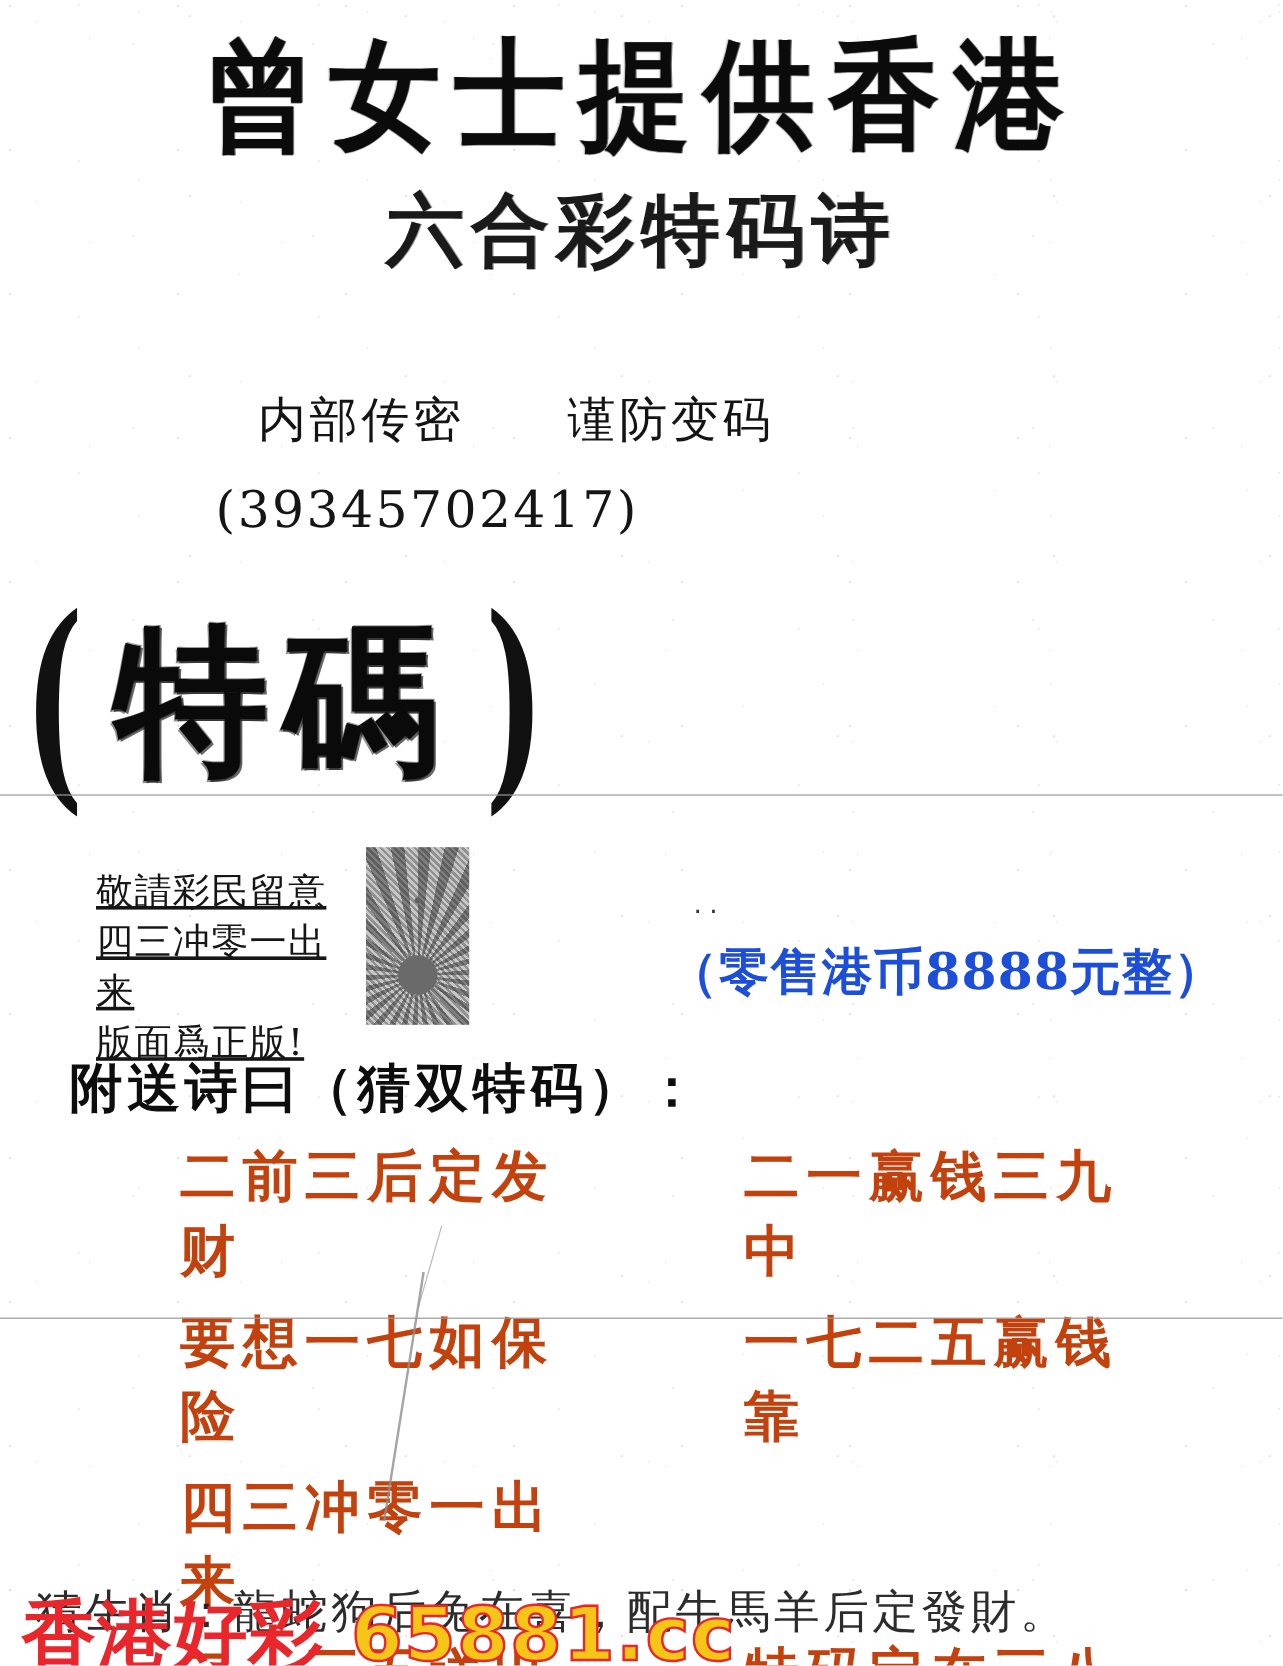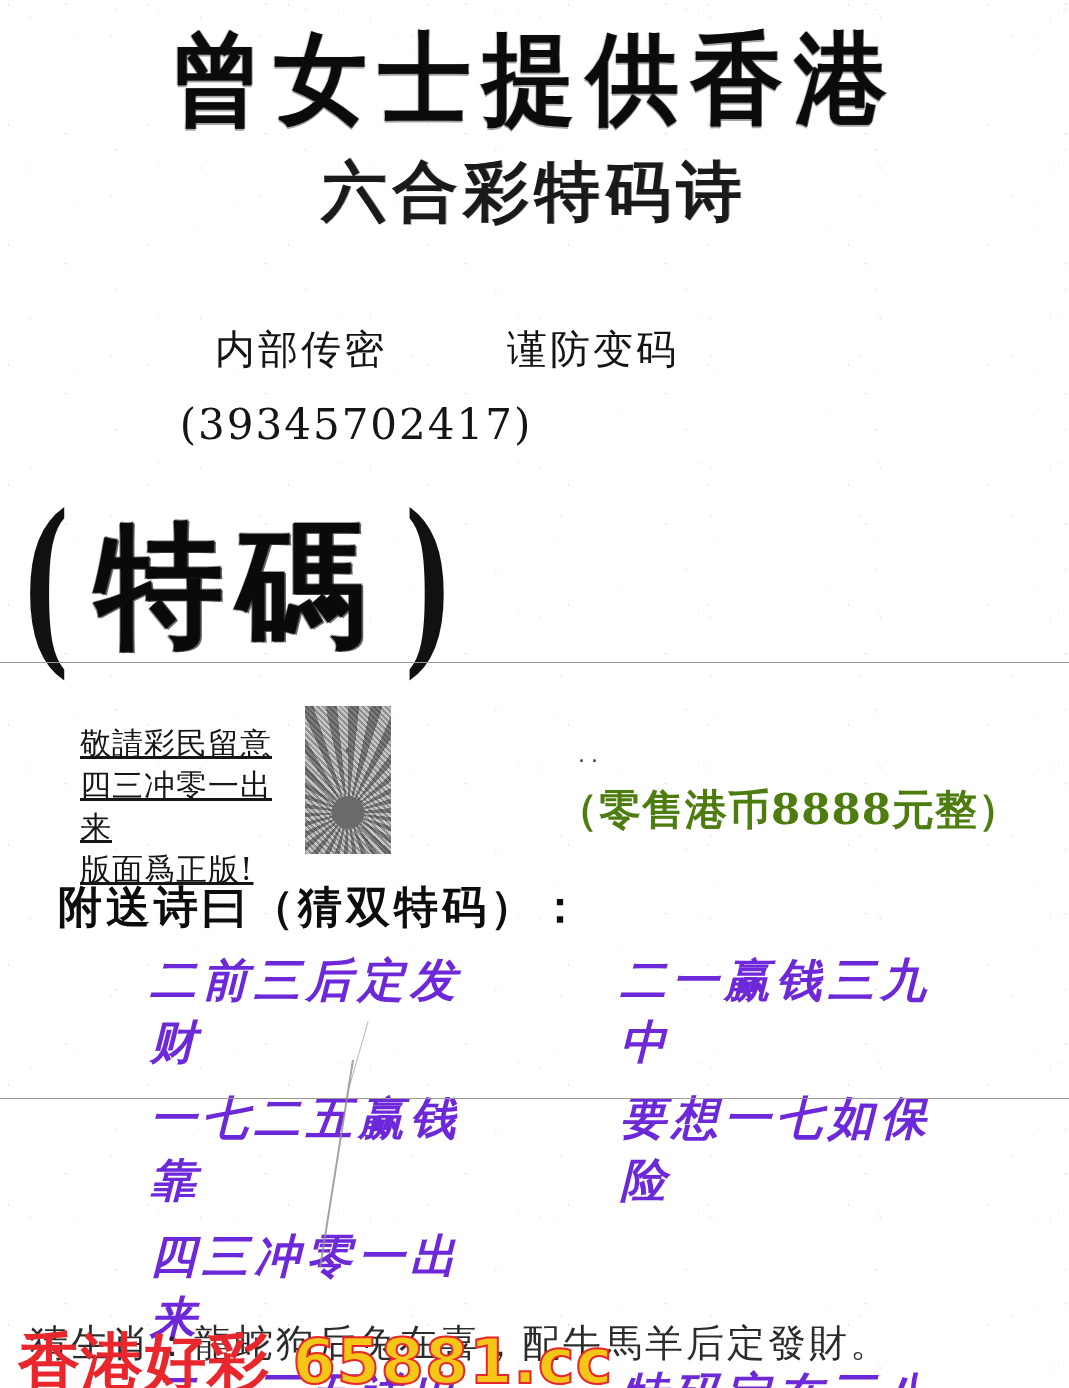--- a/index.html
+++ b/index.html
@@ -60,21 +60,21 @@
     color: #1a1a1a;
     text-shadow: 1px 0 0 rgba(0,0,0,.4);
   }
 
   .row-notes {
     position: absolute;
     top: 322px;
     left: 215px;
     width: 700px;
     display: flex;
-    gap: 120px;
+    gap: 86px;
     font-family: "DejaVu Sans", sans-serif;
     font-size: 40px;
     letter-spacing: 3px;
     color: #141414;
     text-align: right;
   }
   .serial {
     position: absolute;
     top: 400px;
     left: 0;
@@ -157,21 +157,21 @@
     filter: contrast(1.1);
   }
   .price {
     position: absolute;
     top: 782px;
     left: 556px;
     font-family: "DejaVu Serif", serif;
     font-weight: bold;
     font-size: 42px;
     letter-spacing: 1px;
-    color: #4d7c0f;
+    color: #1d4ed8;
   }
   .dots {
     position: absolute;
     top: 742px;
     left: 578px;
     font-size: 22px;
     color: #333;
     letter-spacing: 6px;
   }
 
@@ -195,23 +195,22 @@
   .poem-row {
     display: flex;
     gap: 110px;
     margin-bottom: 14px;
   }
   .poem-cell {
     font-family: "DejaVu Serif", serif;
     font-weight: bold;
     font-size: 46px;
     letter-spacing: 6px;
-    color: #6d28d9;
+    color: #c2410c;
     width: 360px;
-    font-style: italic;
   }
 
   .zodiac {
     position: absolute;
     top: 1318px;
     left: 30px;
     width: 1010px;
     font-family: "DejaVu Serif", serif;
     font-size: 38px;
     letter-spacing: 3px;
@@ -292,22 +291,22 @@
 <div class="price">（零售港币8888元整）</div>
 
 <div class="poem-head">附送诗曰（猜双特码）：</div>
 
 <div class="poem">
   <div class="poem-row">
     <div class="poem-cell">二前三后定发财</div>
     <div class="poem-cell">二一赢钱三九中</div>
   </div>
   <div class="poem-row">
+    <div class="poem-cell">要想一七如保险</div>
     <div class="poem-cell">一七二五赢钱靠</div>
-    <div class="poem-cell">要想一七如保险</div>
   </div>
   <div class="poem-row">
     <div class="poem-cell">四三冲零一出来</div>
   </div>
   <div class="poem-row">
     <div class="poem-cell">二一三五送出来</div>
     <div class="poem-cell">特码定在三八发</div>
   </div>
 </div>
 

